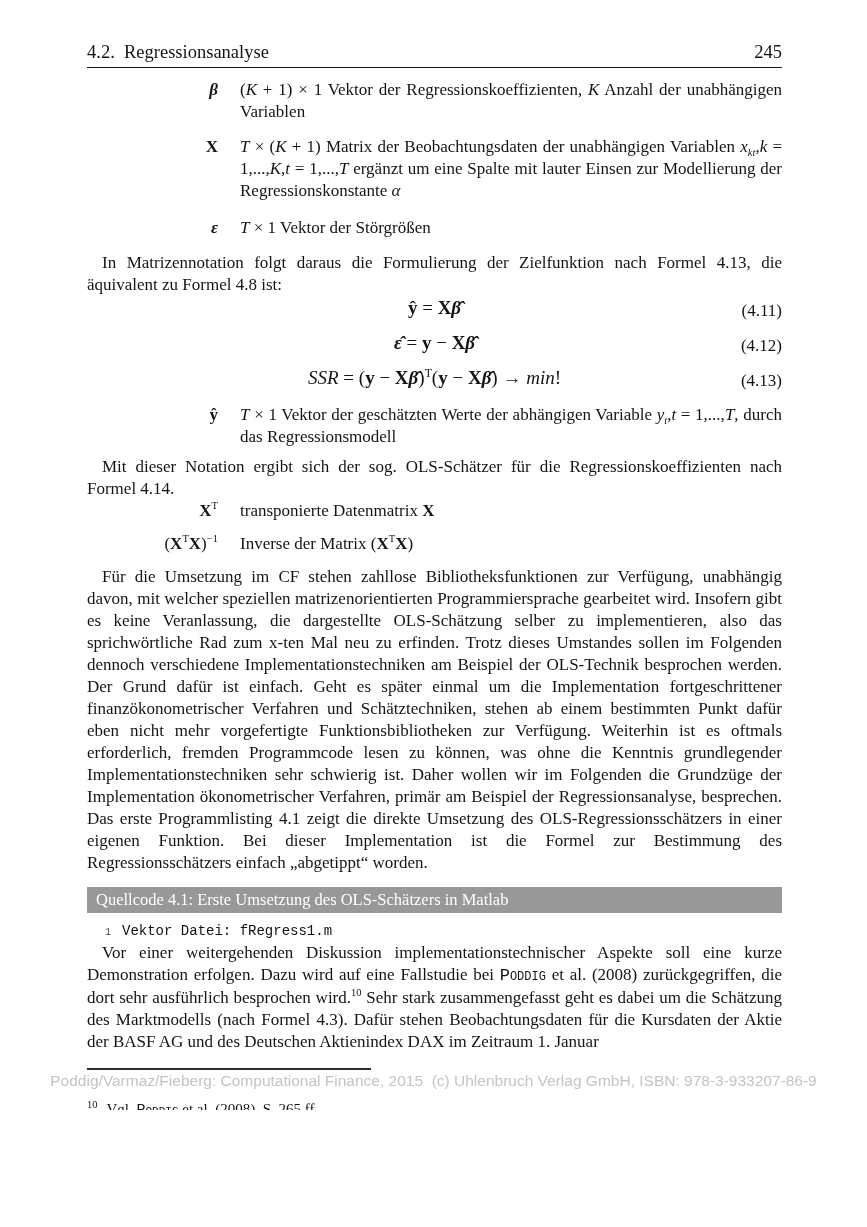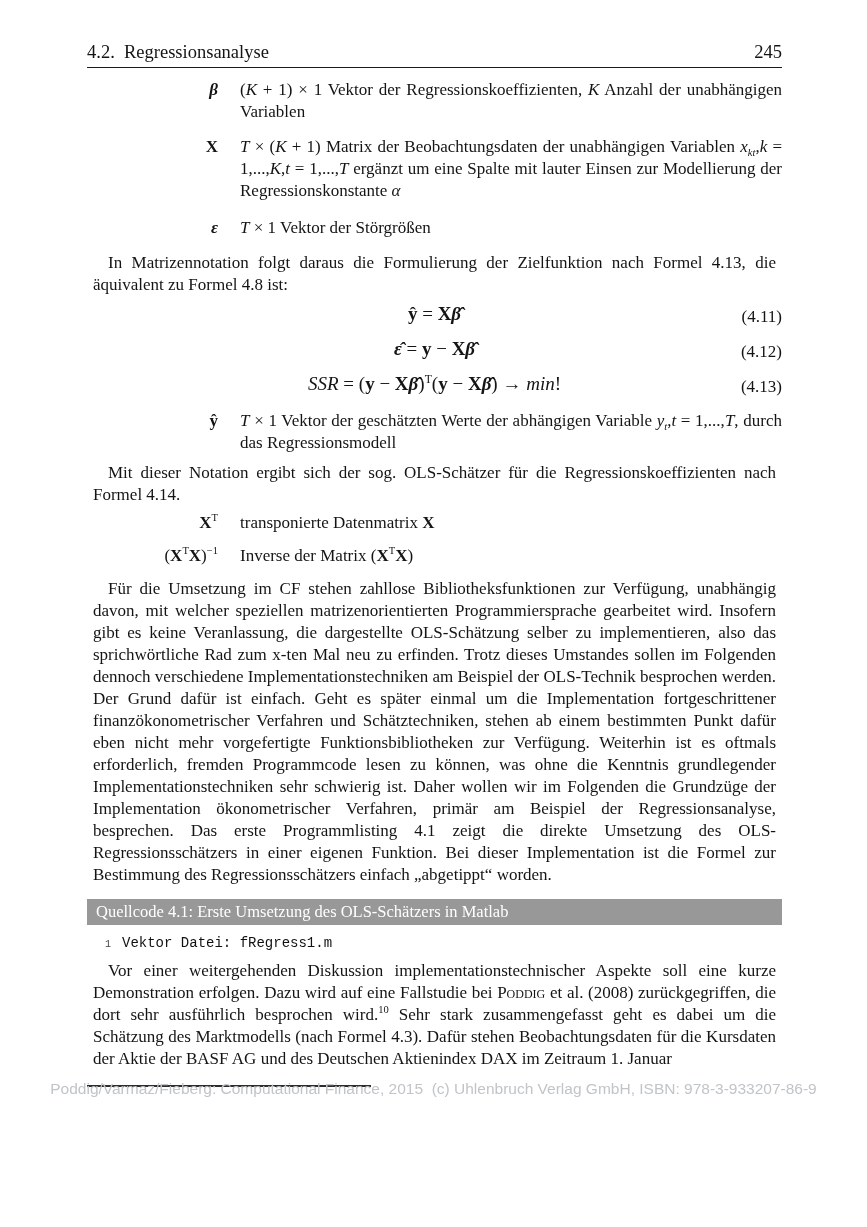--- a/index.html
+++ b/index.html
@@ -13,41 +13,41 @@
     font-size:18.5px;border-bottom:1.5px solid #1b1b1b;padding-bottom:4px;
   }
   .running-head .sec{white-space:pre;}
   .content{position:absolute;left:87px;top:79px;width:695px;font-size:17px;line-height:22px;}
   .def-row{display:flex;}
   .def-term{width:131px;flex:none;text-align:right;}
   .def-body{flex:1;margin-left:22px;text-align:justify;hyphens:auto;}
   .mb13{margin-bottom:13px}.mb15{margin-bottom:15px}.mb8{margin-bottom:8px}
   .mb6{margin-bottom:6px}.mb11{margin-bottom:11px}.mb14{margin-bottom:14px}
   .mt14{margin-top:14px}.mt16{margin-top:16px}.mt12{margin-top:12px}.mt9{margin-top:9px}.mt13{margin-top:13px}
-  .para{margin:6px;text-align:justify;text-indent:15px;hyphens:auto;}
+  .para{margin:0;text-align:justify;text-indent:15px;hyphens:auto;}
   .eq-row{position:relative;text-align:center;font-size:19px;line-height:24px;}
   .eq-num{position:absolute;right:0;top:3px;font-size:17px;}
   .tok-n{}
   .tok-b{font-weight:700;}
   .tok-i{font-style:italic;}
   .tok-bi{font-weight:700;font-style:italic;}
   .tok-sup{vertical-align:super;font-size:0.62em;line-height:0;}
   .tok-subi{vertical-align:sub;font-size:0.62em;line-height:0;font-style:italic;}
-  .tok-sc{font-variant:small-caps;}
+  .tok-sc{font-variant:small-caps;font-family:Liberation Mono, monospace;}
   .listing-caption{
     background:#989898;color:#ffffff;font-size:16.5px;line-height:20px;
     padding:3px 9px;margin-left:0;width:677px;
   }
   .code-block{font-family:"Liberation Mono", monospace;font-size:14px;line-height:18px;padding-left:18px;color:#111;}
   .line-no{font-size:10px;color:#444;margin-right:11px;}
   .footnote-rule{width:284px;border-top:2px solid #2c2c2c;margin-top:15px;}
   .footnote{margin-top:25px;font-size:15px;line-height:19px;}
   .fn-marker{vertical-align:super;font-size:10.5px;margin-right:9px;}
   .page-footer{
-    position:absolute;left:0;bottom:12px;width:867px;text-align:center;
+    position:absolute;left:0;bottom:20px;width:867px;text-align:center;
     font-family:"Liberation Sans", sans-serif;font-size:15.5px;color:#c1c4c8;white-space:pre;
   }
 </style>
 </head>
 <body>
 
 <div class="page">
 
   <div class="running-head">
     <span class="sec">4.2.  Regressionsanalyse</span>

